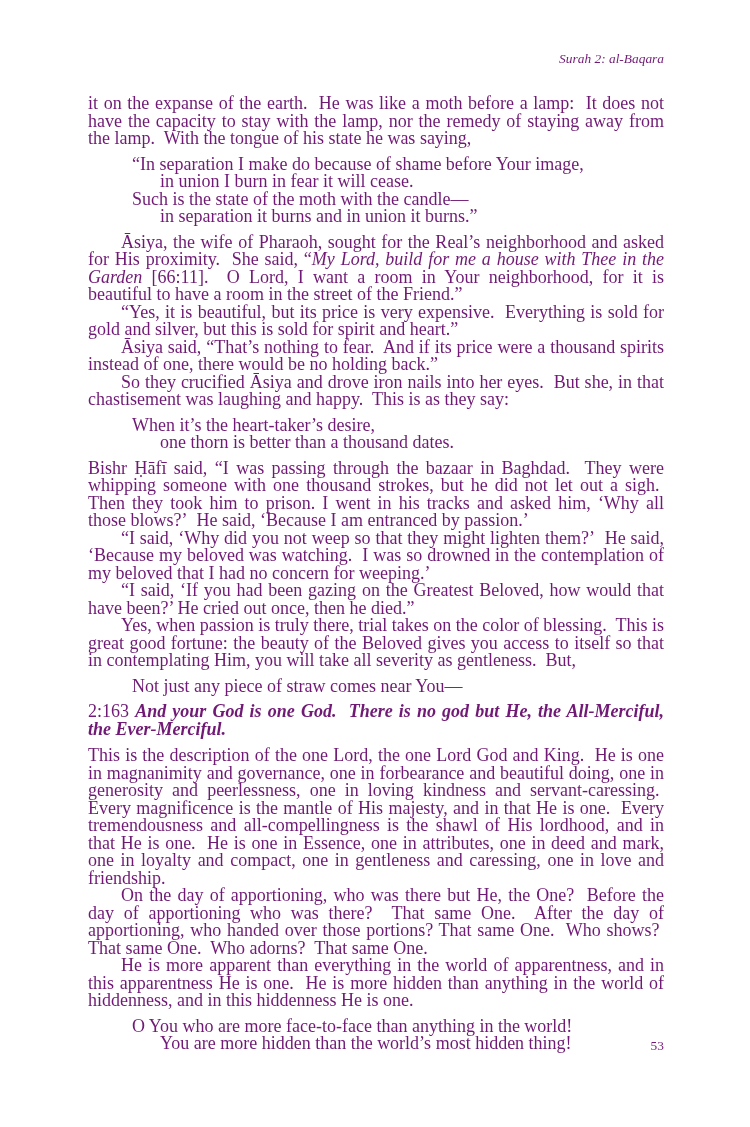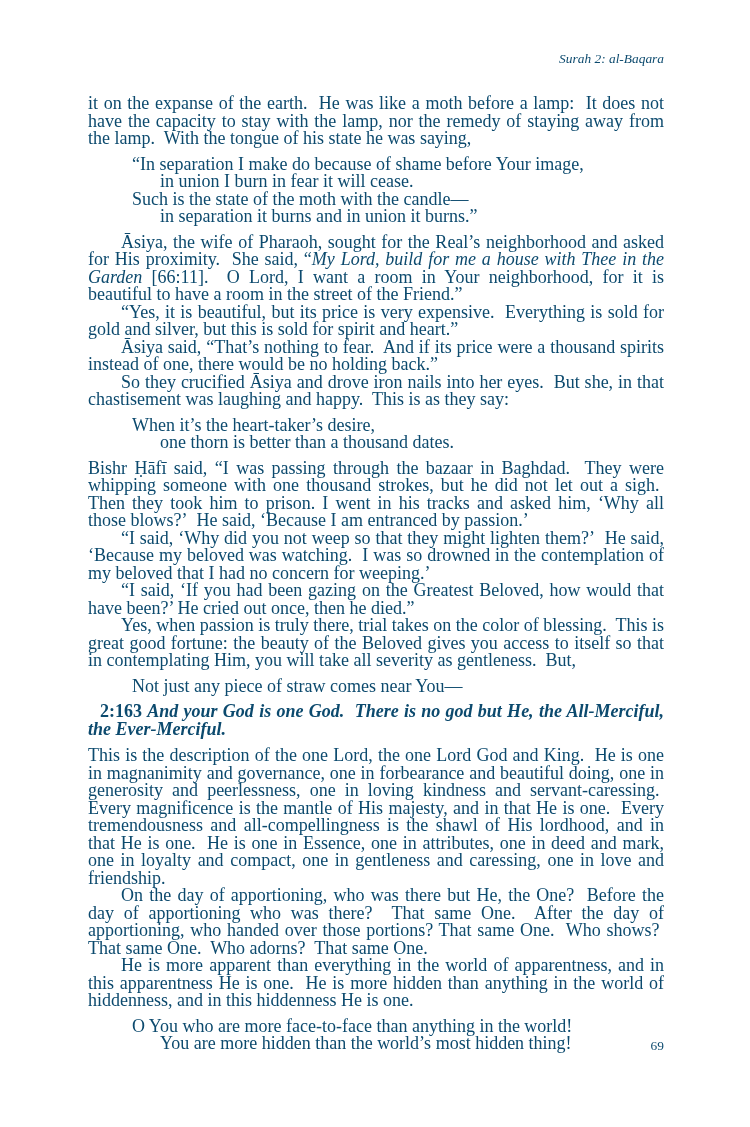--- a/index.html
+++ b/index.html
@@ -6,21 +6,21 @@
     margin: 0;
     padding: 0;
     background: #ffffff;
   }
   .page {
     position: relative;
     width: 750px;
     height: 1127px;
     background: #ffffff;
     font-family: "Liberation Serif", serif;
-    color: #0c4a6e;
+    color: #701a75;
     overflow: hidden;
   }
   .running-head {
     position: absolute;
     top: 50px;
     left: 88px;
     width: 576px;
     text-align: right;
     font-style: italic;
     font-size: 13.4px;
@@ -43,21 +43,21 @@
   }
   .heading {
     margin: 8px 0 9px 0;
     text-align: justify;
   }
   .verse {
     margin: 8px 0;
   }
   .vline.lvl1 { padding-left: 44px; }
   .vline.lvl2 { padding-left: 72px; }
-  span.b  { font-weight: bold; margin-left: 12px; }
+  span.b  { font-weight: normal; }
   span.i  { font-style: italic; }
   span.bi { font-weight: bold; font-style: italic; }
   .page-number {
     position: absolute;
     top: 1038px;
     left: 88px;
     width: 576px;
     text-align: right;
     font-size: 13.4px;
   }
@@ -94,14 +94,14 @@
       <p class="heading"><span class="b">2:163 </span><span class="bi">And your God is one God.&nbsp; There is no god but He, the All-Merciful, the Ever-Merciful.</span></p>
       <p class="para"><span>This is the description of the one Lord, the one Lord God and King.&nbsp; He is one in magnanimity and governance, one in forbearance and beautiful doing, one in generosity and peerlessness, one in loving kindness and servant-caressing.&nbsp; Every magnificence is the mantle of His majesty, and in that He is one.&nbsp; Every tremendousness and all-compellingness is the shawl of His lordhood, and in that He is one.&nbsp; He is one in Essence, one in attributes, one in deed and mark, one in loyalty and compact, one in gentleness and caressing, one in love and friendship.</span></p>
       <p class="para indent"><span>On the day of apportioning, who was there but He, the One?&nbsp; Before the day of apportioning who was there?&nbsp; That same One.&nbsp; After the day of apportioning, who handed over those portions? That same One.&nbsp; Who shows?&nbsp; That same One.&nbsp; Who adorns?&nbsp; That same One.</span></p>
       <p class="para indent"><span>He is more apparent than everything in the world of apparentness, and in this apparentness He is one.&nbsp; He is more hidden than anything in the world of hiddenness, and in this hiddenness He is one.</span></p>
       <div class="verse">
         <div class="vline lvl1">O You who are more face-to-face than anything in the world!</div>
         <div class="vline lvl2">You are more hidden than the world’s most hidden thing!</div>
       </div>
     </div>
 
-  <div class="page-number">69</div>
+  <div class="page-number">53</div>
 </div>
 
 </body></html>

